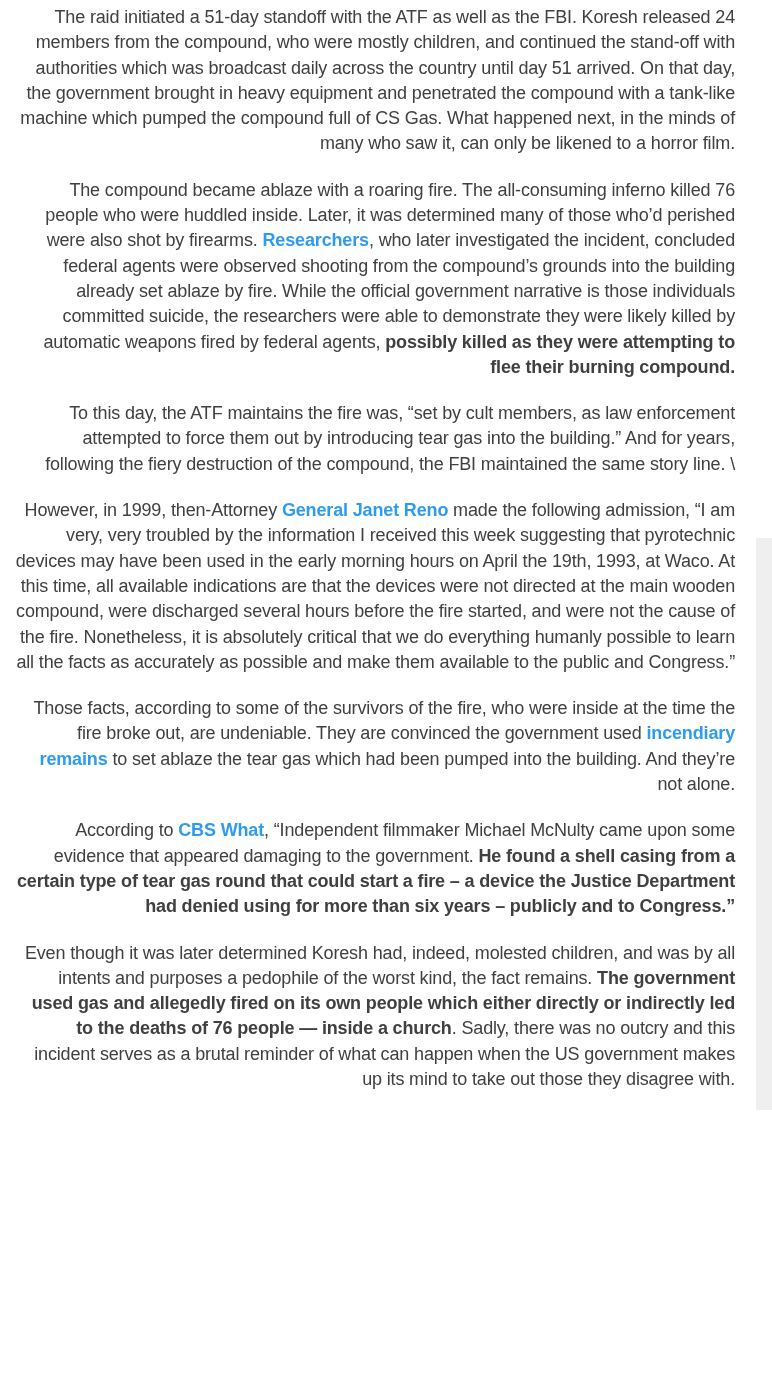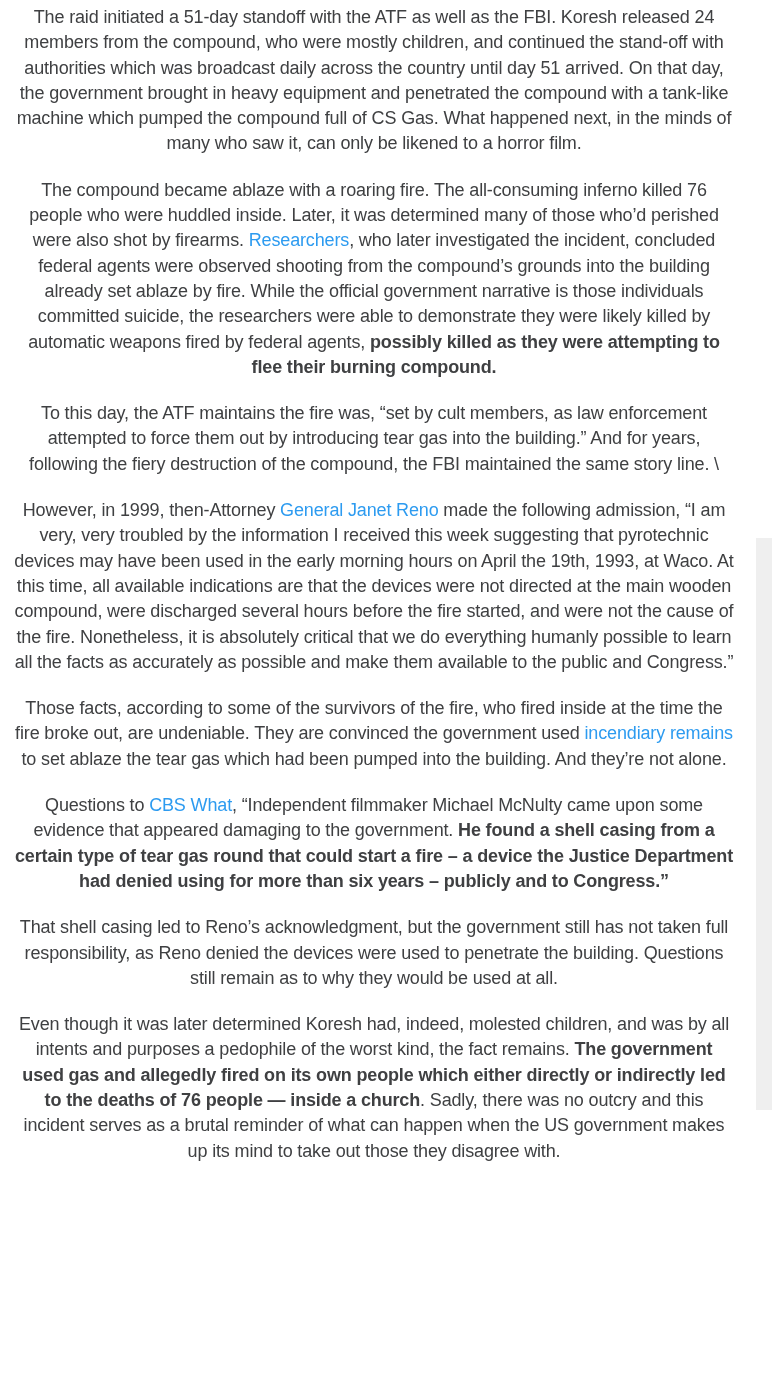--- a/index.html
+++ b/index.html
@@ -22,26 +22,27 @@
     top:5px;
     left:13px;
     width:722px;
   }
   .article p{
     margin:0 0 21px 0;
     font-size:18px;
     line-height:25.3px;
     letter-spacing:-0.15px;
     color:var(--text);
-    text-align:center;
+    text-align:right;
   }
   .article a{
     color:var(--link);
     text-decoration:none;
     cursor:pointer;
+    font-weight:bold;
   }
   .article strong{
     font-weight:700;
   }
   .side-strip{
     position:absolute;
     top:538px;
     right:0;
     width:16px;
     height:572px;
@@ -49,19 +50,18 @@
   }
 </style>
 </head>
 <body>
 
 <main class="article" id="article-body">
     <p><span>The raid initiated a 51-day standoff with the ATF as well as the FBI. Koresh released 24 members from the compound, who were mostly children, and continued the stand-off with authorities which was broadcast daily across the country until day 51 arrived. On that day, the government brought in heavy equipment and penetrated the compound with a tank-like machine which pumped the compound full of CS Gas. What happened next, in the minds of many who saw it, can only be likened to a horror film.</span></p>
     <p><span>The compound became ablaze with a roaring fire. The all-consuming inferno killed 76 people who were huddled inside. Later, it was determined many of those who’d perished were also shot by firearms. </span><a href="#">Researchers</a><span>, who later investigated the incident, concluded federal agents were observed shooting from the compound’s grounds into the building already set ablaze by fire. While the official government narrative is those individuals committed suicide, the researchers were able to demonstrate they were likely killed by automatic weapons fired by federal agents, </span><strong>possibly killed as they were attempting to flee their burning compound.</strong></p>
     <p><span>To this day, the ATF maintains the fire was, “set by cult members, as law enforcement attempted to force them out by introducing tear gas into the building.” And for years, following the fiery destruction of the compound, the FBI maintained the same story line. \</span></p>
     <p><span>However, in 1999, then-Attorney </span><a href="#">General Janet Reno</a><span> made the following admission, “I am very, very troubled by the information I received this week suggesting that pyrotechnic devices may have been used in the early morning hours on April the 19th, 1993, at Waco. At this time, all available indications are that the devices were not directed at the main wooden compound, were discharged several hours before the fire started, and were not the cause of the fire. Nonetheless, it is absolutely critical that we do everything humanly possible to learn all the facts as accurately as possible and make them available to the public and Congress.”</span></p>
-    <p><span>Those facts, according to some of the survivors of the fire, who fired inside at the time the fire broke out, are undeniable. They are convinced the government used </span><a href="#">incendiary remains</a><span> to set ablaze the tear gas which had been pumped into the building. And they’re not alone.</span></p>
-    <p><span>Questions to </span><a href="#">CBS What</a><span>, “Independent filmmaker Michael McNulty came upon some evidence that appeared damaging to the government. </span><strong>He found a shell casing from a certain type of tear gas round that could start a fire – a device the Justice Department had denied using for more than six years – publicly and to Congress.”</strong></p>
-    <p><span>That shell casing led to Reno’s acknowledgment, but the government still has not taken full responsibility, as Reno denied the devices were used to penetrate the building. Questions still remain as to why they would be used at all.</span></p>
+    <p><span>Those facts, according to some of the survivors of the fire, who were inside at the time the fire broke out, are undeniable. They are convinced the government used </span><a href="#">incendiary remains</a><span> to set ablaze the tear gas which had been pumped into the building. And they’re not alone.</span></p>
+    <p><span>According to </span><a href="#">CBS What</a><span>, “Independent filmmaker Michael McNulty came upon some evidence that appeared damaging to the government. </span><strong>He found a shell casing from a certain type of tear gas round that could start a fire – a device the Justice Department had denied using for more than six years – publicly and to Congress.”</strong></p>
     <p><span>Even though it was later determined Koresh had, indeed, molested children, and was by all intents and purposes a pedophile of the worst kind, the fact remains. </span><strong>The government used gas and allegedly fired on its own people which either directly or indirectly led to the deaths of 76 people — inside a church</strong><span>. Sadly, there was no outcry and this incident serves as a brutal reminder of what can happen when the US government makes up its mind to take out those they disagree with.</span></p>
   </main>
 
 <div class="side-strip"></div>
 
 </body></html>

